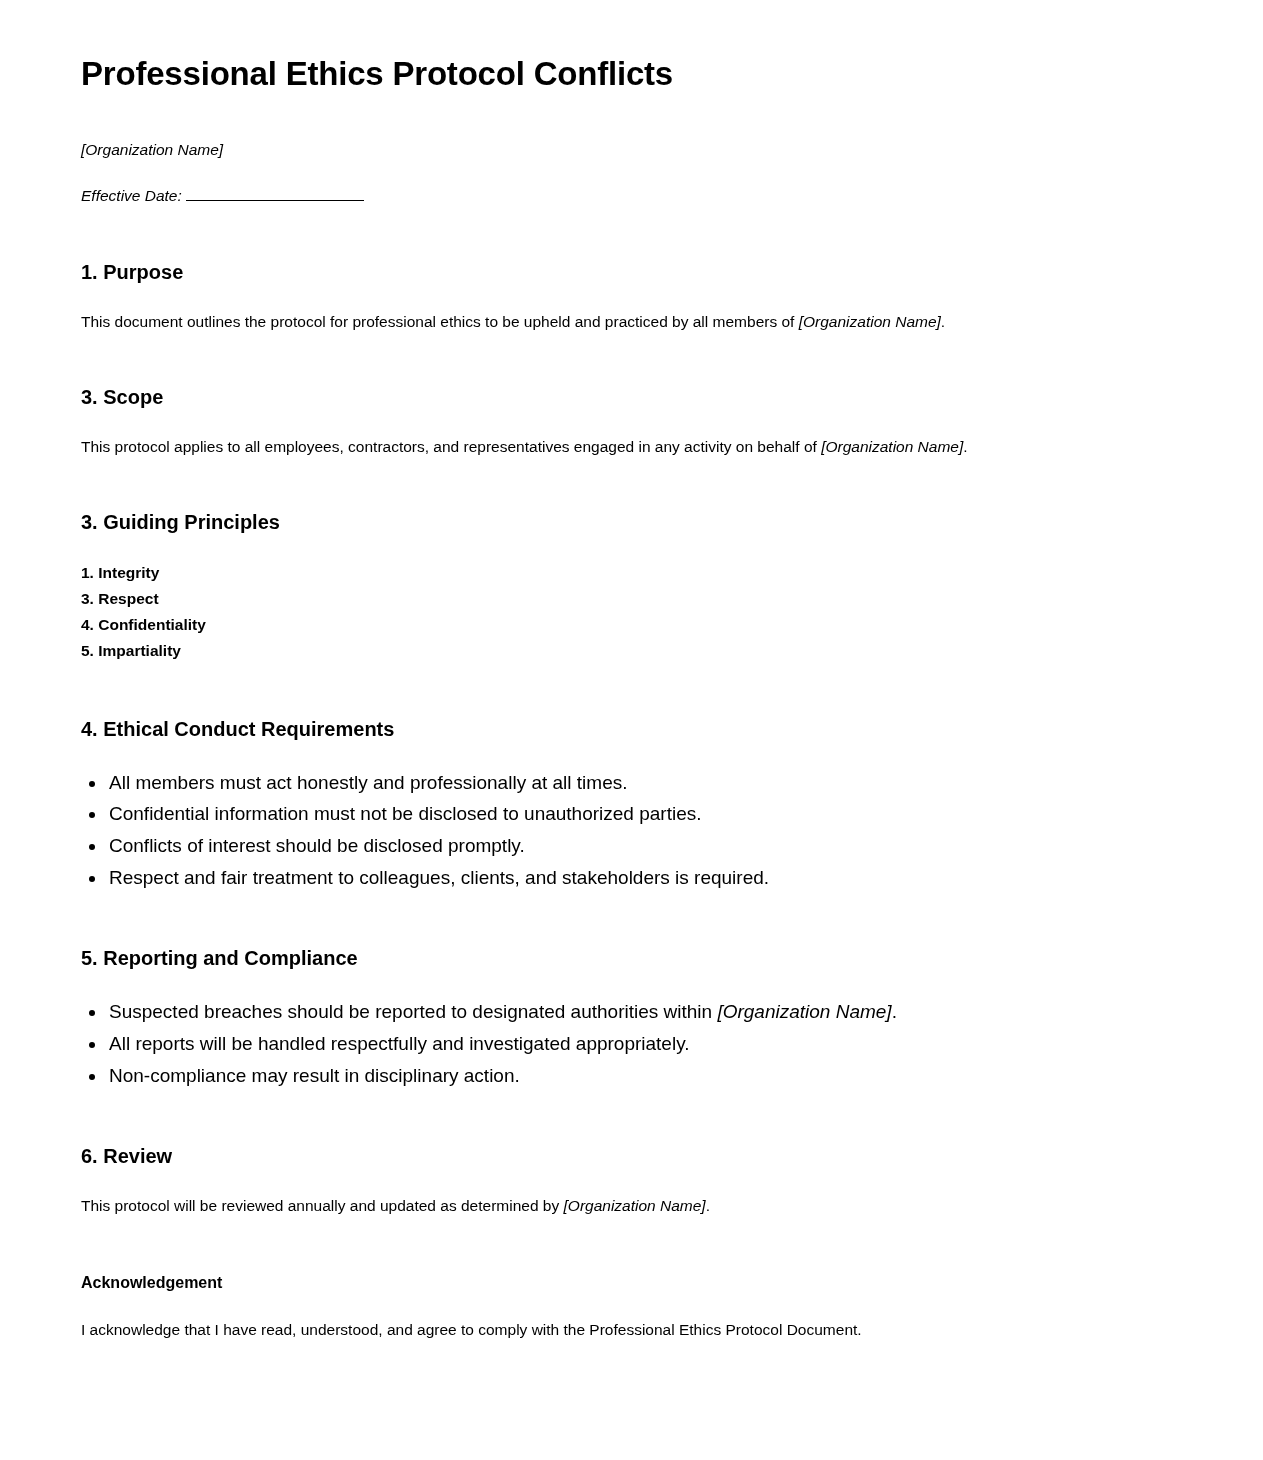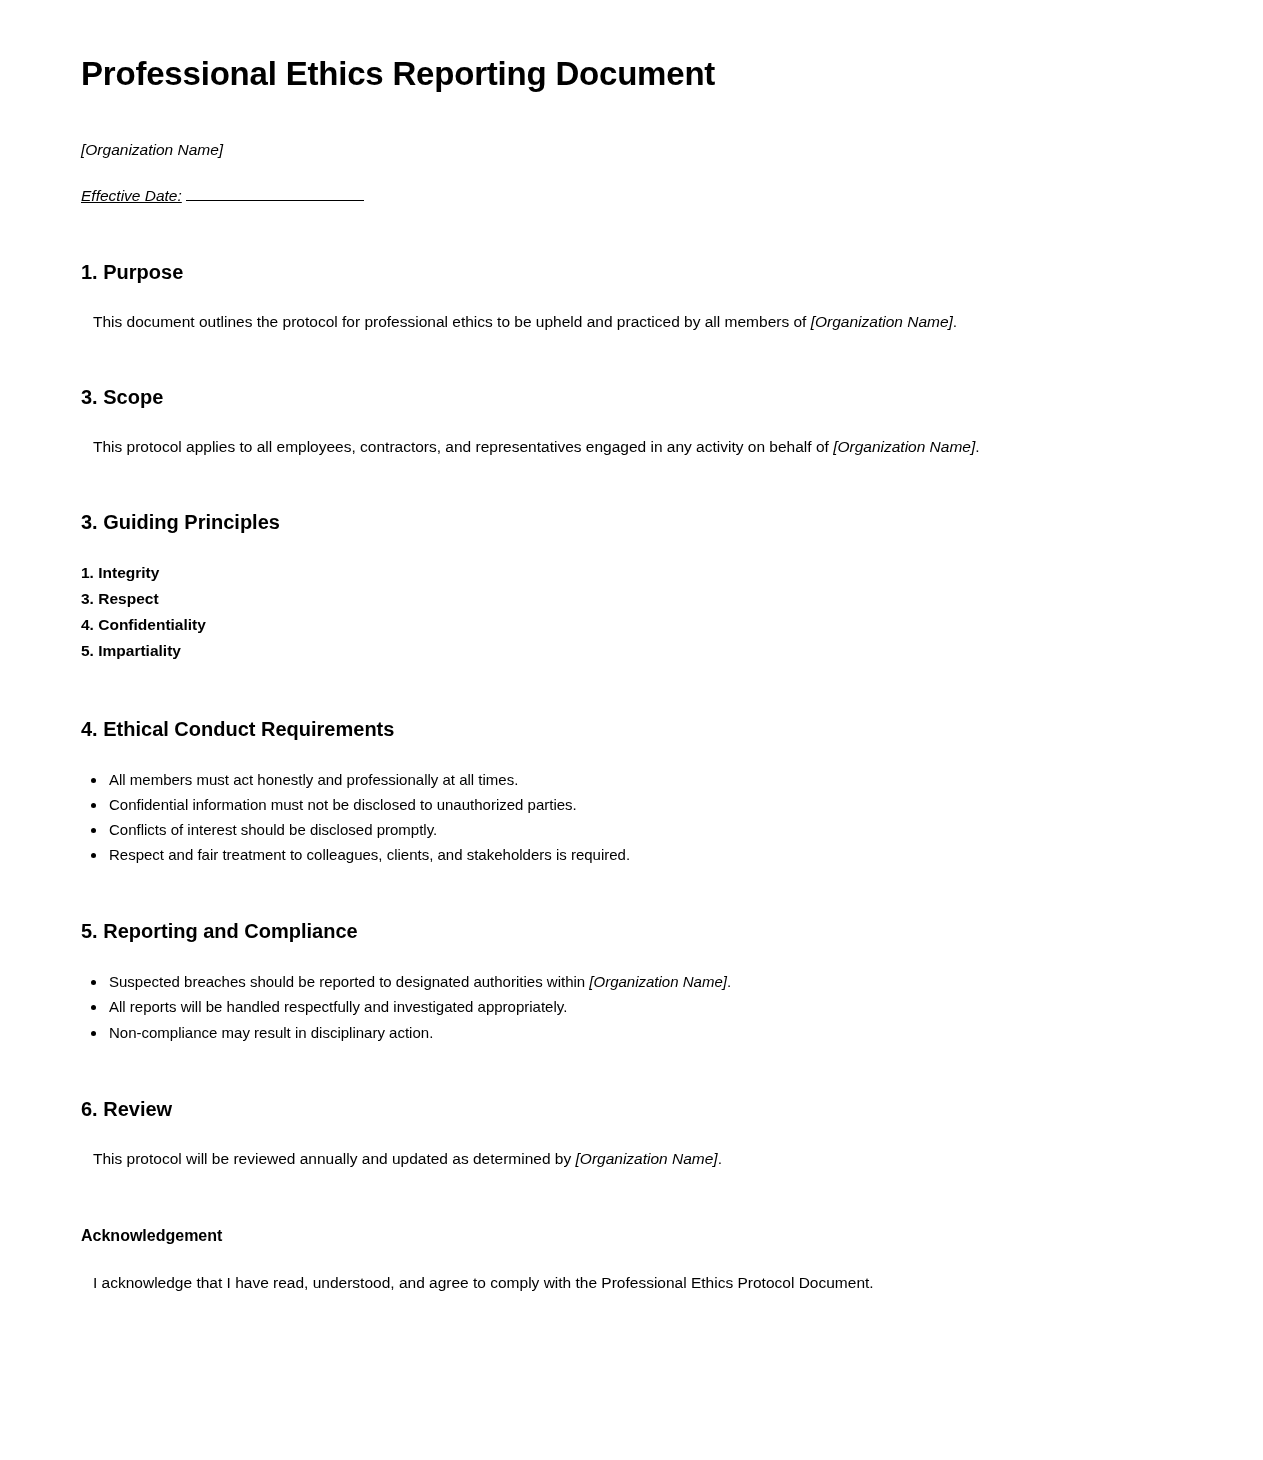--- a/index.html
+++ b/index.html
@@ -27,21 +27,20 @@
     margin: 0 0 46px 0;
   }
   .meta-line {
     font-size: 15.5px;
     font-style: italic;
     line-height: 1.45;
     margin: 0 0 24px 0;
   }
   .meta-line.date-line {
     margin-bottom: 0;
-    text-decoration: underline;
   }
   .blank-rule {
     display: inline-block;
     width: 178px;
     border-bottom: 1.6px solid #000;
     height: 0.85em;
     margin-left: 4px;
     vertical-align: baseline;
   }
   h2.section-heading {
@@ -52,58 +51,58 @@
   }
   h4.sub-heading {
     font-size: 16px;
     font-weight: bold;
     line-height: 1.2;
     margin: 56px 0 0 0;
   }
   p.body-text {
     font-size: 15.5px;
     line-height: 1.5;
-    margin: 26px 0 0 12px;
+    margin: 26px 0 0 0;
   }
   .plain-list {
     margin: 26px 0 0 0;
     padding: 0;
     list-style: none;
   }
   .plain-list li {
     font-size: 15.5px;
     line-height: 1.68;
     margin: 0;
     padding: 0;
     font-weight: bold;
   }
   ul.bullet-list {
     margin: 26px 0 0 0;
     padding-left: 26px;
     list-style: disc outside;
   }
   ul.bullet-list li {
-    font-size: 15px;
+    font-size: 19px;
     line-height: 1.68;
     margin: 0;
     padding-left: 2px;
   }
   .it {
     font-style: italic;
   }
   .spacer-bottom {
     height: 180px;
   }
 </style>
 </head>
 <body>
 
 <div class="page">
 
-  <h1 class="doc-title">Professional Ethics Reporting Document</h1>
+  <h1 class="doc-title">Professional Ethics Protocol Conflicts</h1>
 
   <p class="meta-line">[Organization Name]</p>
 
   <p class="meta-line date-line"><span>Effective Date:</span><span class="blank-rule"></span></p>
 
   <h2 class="section-heading">1. Purpose</h2>
   <p class="body-text"><span>This document outlines the protocol for professional ethics to be upheld and practiced by all members of </span><span class="it">[Organization Name]</span><span>.</span></p>
 
   <h2 class="section-heading">3. Scope</h2>
   <p class="body-text"><span>This protocol applies to all employees, contractors, and representatives engaged in any activity on behalf of </span><span class="it">[Organization Name]</span><span>.</span></p>

